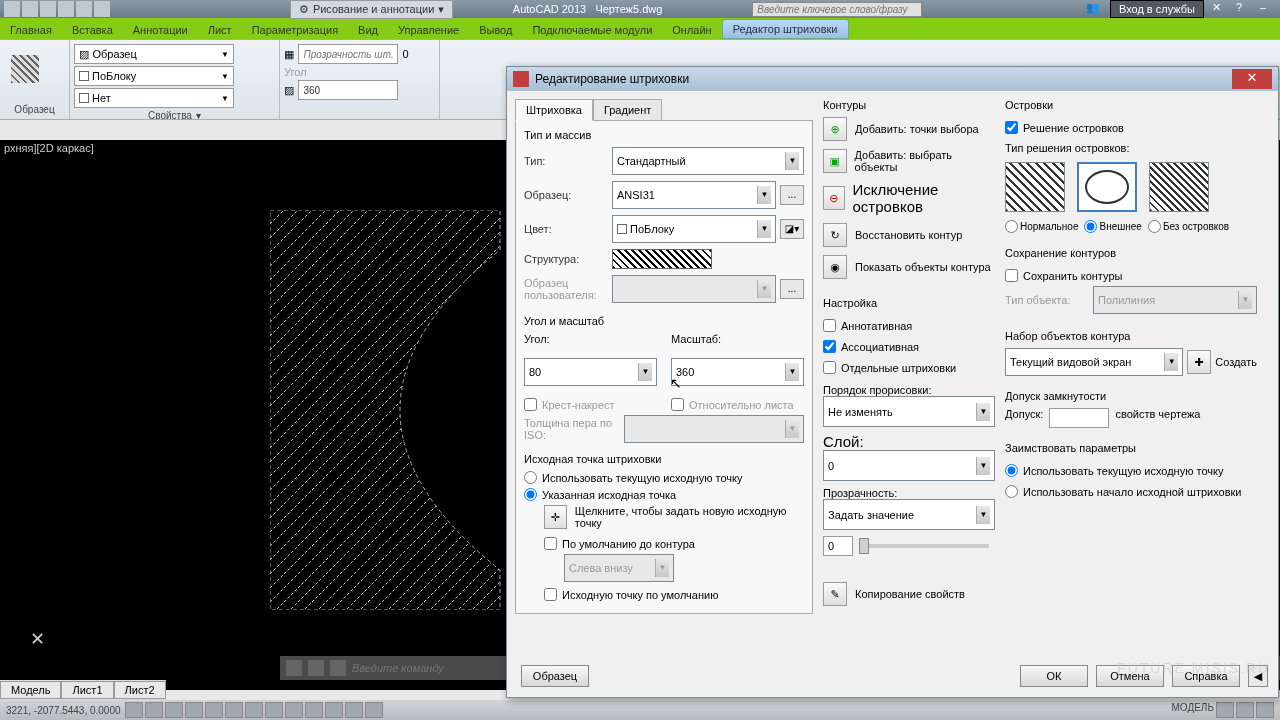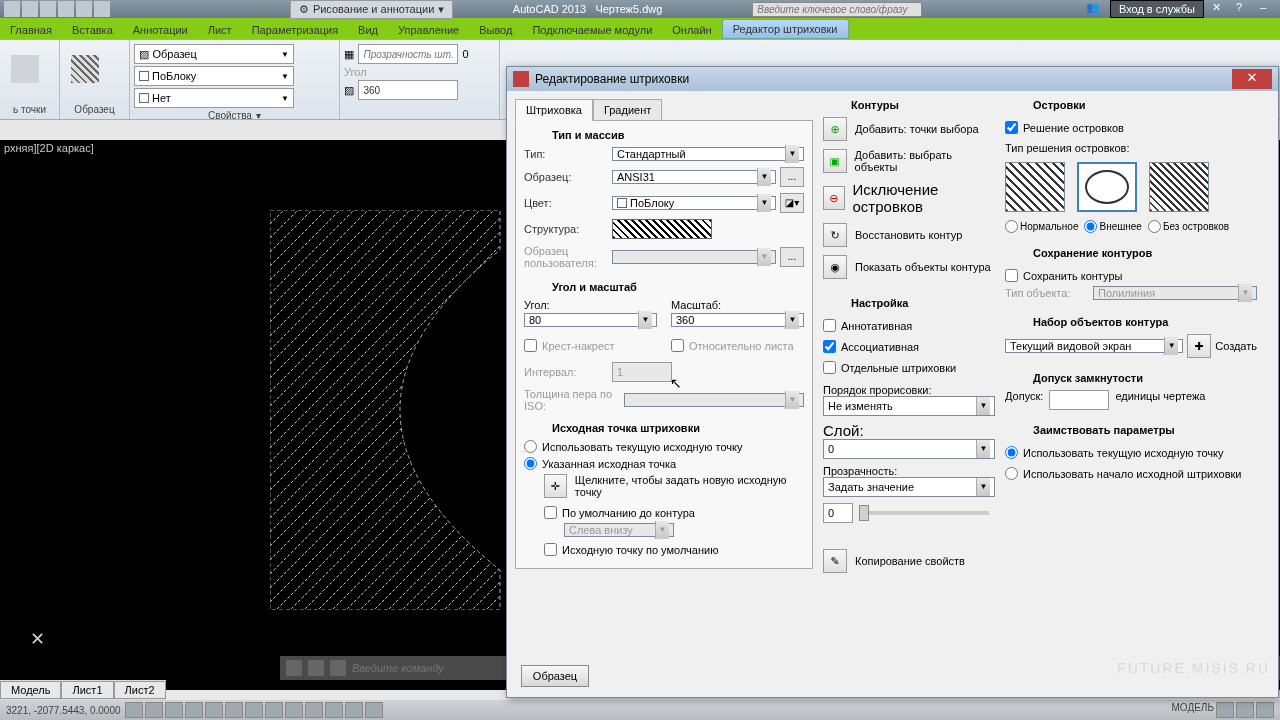--- a/index.html
+++ b/index.html
@@ -62,40 +62,40 @@
 .col3 { width: 252px; }
 
 .dlg-tabs { display: flex; margin-bottom: -1px; }
 .dlg-tab { padding: 4px 10px; border: 1px solid #aaa; background: #e8e8e8; font-size: 11px; position: relative; }
 .dlg-tab.active { background: #f8f8f8; border-bottom: 1px solid #f8f8f8; z-index: 2; }
 
 .group-box { border: 1px solid #ccc; padding: 8px 10px; margin-bottom: 8px; background: #f8f8f8; }
 .form-row { display: flex; align-items: center; margin-bottom: 6px; }
 .form-label { width: 88px; font-size: 11px; color: #333; }
 .form-label.disabled { color: #999; }
-.dd { flex: 1; height: 14px; border: 1px solid #7a8a98; background: #fff; display: flex; align-items: center; padding: 0 4px; font-size: 11px; }
+.dd { flex: 1; height: 28px; border: 1px solid #7a8a98; background: #fff; display: flex; align-items: center; padding: 0 4px; font-size: 11px; }
 .dd-arrow { margin-left: auto; width: 14px; height: 18px; background: linear-gradient(#e8e8e8,#c8c8c8); border-left: 1px solid #aaa; text-align: center; font-size: 8px; line-height: 18px; }
 .dd.disabled { background: #e8e8e8; color: #999; }
 .swatch-btn { width: 24px; height: 20px; border: 1px solid #999; margin-left: 4px; background: #e8e8e8; text-align: center; line-height: 18px; font-size: 10px; }
 .pattern-swatch { width: 100px; height: 20px; border: 1px solid #666; background: repeating-linear-gradient(45deg, #000, #000 2px, #fff 2px, #fff 5px); }
 
 .half-row { display: flex; gap: 14px; }
 .half { flex: 1; }
-.half label { font-size: 11px; display: block; margin-bottom: 2px; }
+.half label { font-size: 11px; display: block; margin-bottom: 13px; }
 
 .check-row { display: flex; align-items: center; gap: 5px; margin: 4px 0; font-size: 11px; }
 .check-row input[type=checkbox] { width: 13px; height: 13px; }
 .check-row.disabled { color: #999; }
 
 .radio-row { display: flex; align-items: center; gap: 5px; margin: 4px 0; font-size: 11px; }
 
 .input-text { height: 20px; border: 1px solid #999; padding: 0 4px; font-size: 11px; background: #fff; }
 .input-text.disabled { background: #e8e8e8; color: #999; }
 
-.section-title { font-size: 11px; font-weight: bold; margin-bottom: 6px; margin-left: 28px; }
+.section-title { font-size: 11px; font-weight: normal; margin-bottom: 6px; }
 
 .icon-btn-row { display: flex; align-items: center; gap: 8px; margin-bottom: 8px; }
 .icon-btn { width: 24px; height: 24px; border: 1px solid #999; background: linear-gradient(#f8f8f8,#e0e0e0); display: flex; align-items: center; justify-content: center; }
 
 .island-swatches { display: flex; gap: 12px; margin: 8px 0; }
 .island-sw { width: 60px; height: 50px; border: 1px solid #7a8a98; background: #fff; }
 .island-sw.sel { border: 2px solid #4080c0; }
 .ilabel-row { display: flex; gap: 6px; font-size: 10px; }
 .ilabel-row label { display: flex; align-items: center; gap: 2px; }
 
@@ -152,26 +152,20 @@
   <span class="ribbon-tab">Параметризация</span>
   <span class="ribbon-tab">Вид</span>
   <span class="ribbon-tab">Управление</span>
   <span class="ribbon-tab">Вывод</span>
   <span class="ribbon-tab">Подключаемые модули</span>
   <span class="ribbon-tab">Онлайн</span>
   <span class="ribbon-tab active">Редактор штриховки</span>
 </div>
 
 <div class="ribbon-panel">
-  <div class="panel-group" style="width:60px">
-    <div class="big-btn">
-      <div class="big-btn-icon"></div>
-    </div>
-    <div class="panel-footer">ь точки</div>
-  </div>
   <div class="panel-group" style="width:70px">
     <div class="big-btn">
       <div class="big-btn-icon" style="background:repeating-linear-gradient(45deg,#666,#666 2px,#ddd 2px,#ddd 5px)"></div>
     </div>
     <div class="panel-footer">Образец</div>
   </div>
   <div class="panel-group" style="width:210px">
     <div class="pg-row">
         <div class="small-dd"><span>▨</span>&nbsp;<span>Образец</span><span class="small-dd-arrow">▼</span></div>
       </div>
@@ -324,24 +318,20 @@
       <div class="half-row" style="margin-top:8px">
         <div class="half check-row disabled">
               <input type="checkbox" style="">
               <span>Крест-накрест</span>
             </div>
         <div class="half check-row disabled">
               <input type="checkbox" style="">
               <span>Относительно листа</span>
             </div>
       </div>
-      <div class="form-row" style="margin-top:6px">
-            <span class="form-label disabled">Интервал:</span>
-            <input class="input-text disabled" style="width: 60px;" value="1">
-          </div>
       <div class="form-row">
             <span class="form-label disabled" style="width:100px">Толщина пера по ISO:</span>
             <div class="dd disabled" style="width:100px">
               <span class="dd-arrow">▼</span>
             </div>
           </div>
 
       <div class="section-title" style="margin-top:10px">Исходная точка штриховки</div>
       <div class="radio-row">
             <input type="radio" name="orig" style="">
@@ -501,32 +491,38 @@
         <div class="icon-btn">
             <span>✚</span>
           </div>
         <span style="font-size:11px">Создать</span>
       </div>
 
       <div class="section-title" style="margin-top:14px">Допуск замкнутости</div>
       <div style="display:flex;align-items:flex-start;gap:6px">
         <span style="font-size:11px">Допуск:</span>
         <input class="input-text" style="width: 60px;">
-        <span style="font-size:11px">единицы чертежа</span>
+        <span style="font-size:11px">свойств чертежа</span>
       </div>
 
       <div class="section-title" style="margin-top:14px">Заимствовать параметры</div>
       <div class="radio-row">
           <input type="radio" name="inh" checked="" style="">
           <span>Использовать текущую исходную точку</span>
         </div>
       <div class="radio-row">
           <input type="radio" name="inh" style="">
           <span>Использовать начало исходной штриховки</span>
         </div>
     </div>
   </div>
 
   <button class="dlg-btn preview-btn">Образец</button>
+  <div class="dlg-footer">
+    <button class="dlg-btn">ОК</button>
+    <button class="dlg-btn">Отмена</button>
+    <button class="dlg-btn">Справка</button>
+    <div class="expand-arrow">◀</div>
+  </div>
 </div>
 
 <div class="cursor">↖</div>
 <div class="watermark">FUTURE.MISIS.RU</div>
 
 </body></html>

